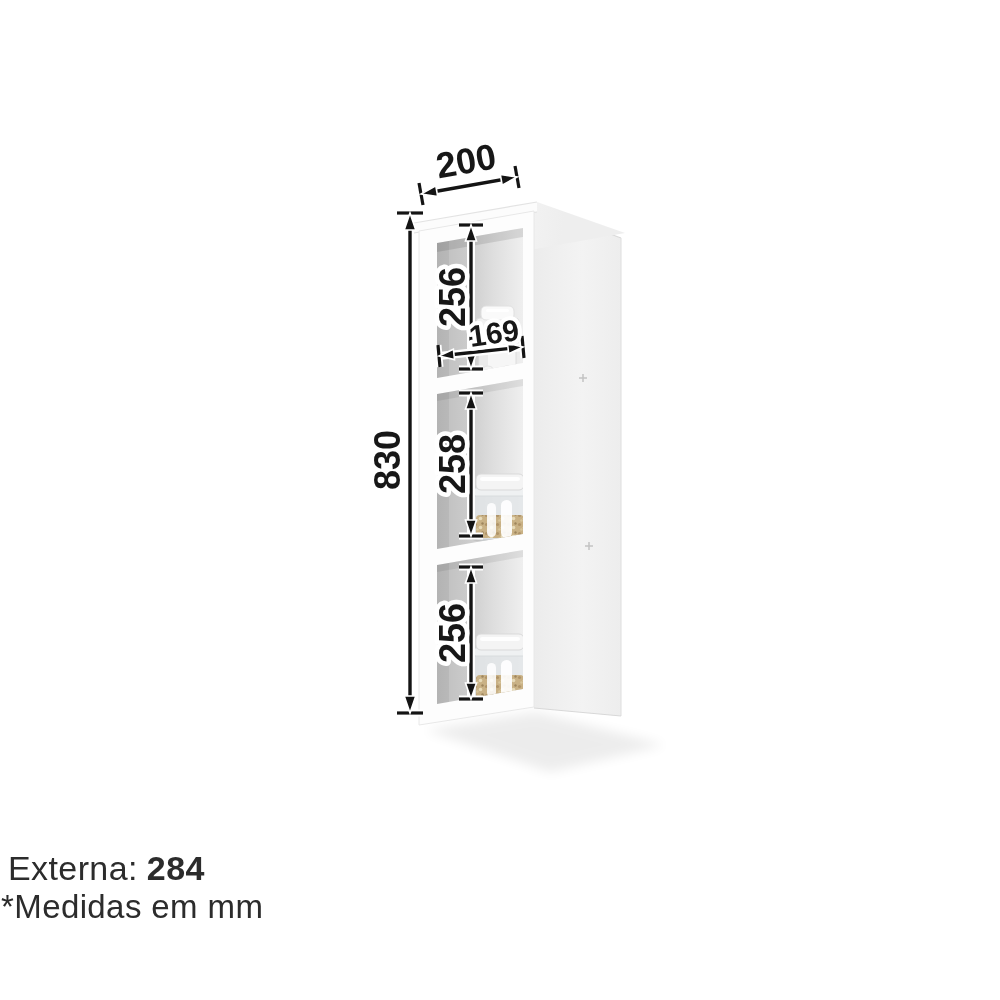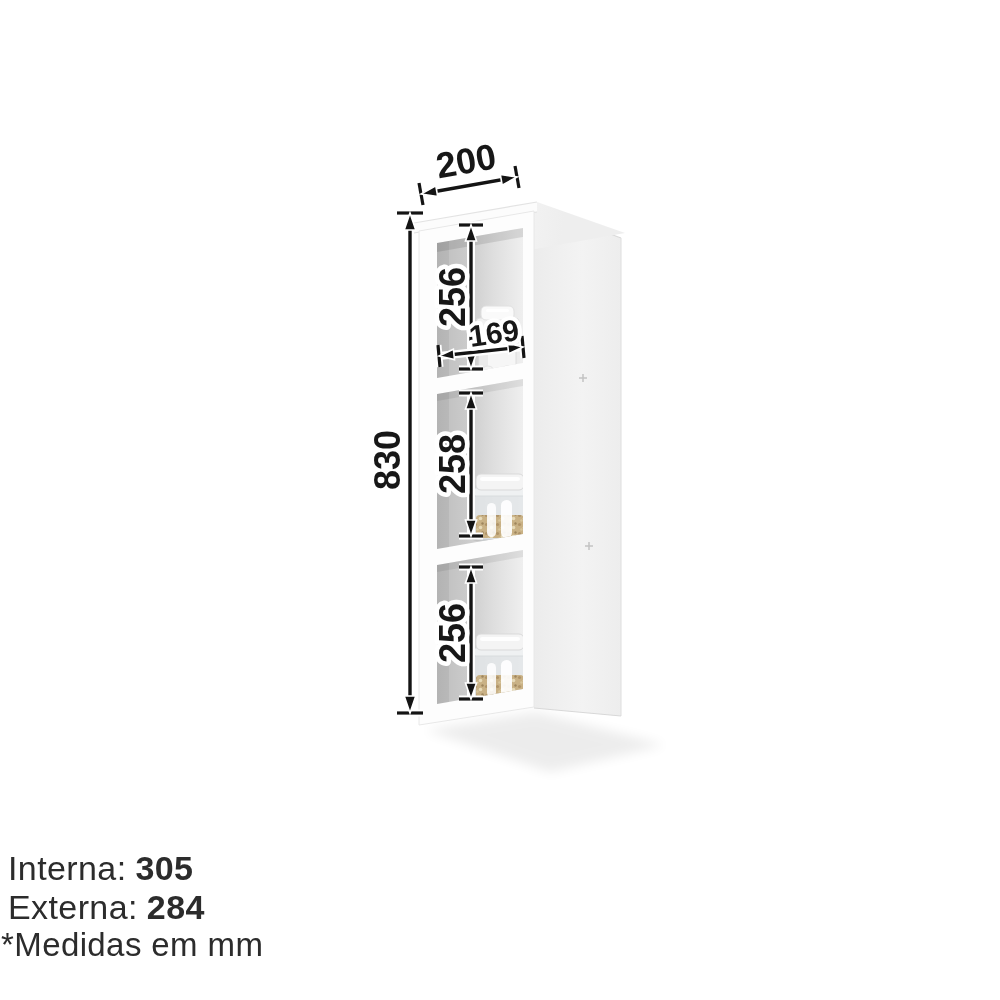--- a/index.html
+++ b/index.html
@@ -221,21 +221,18 @@
       <line class="dim-tick-halo" x1="459" y1="699" x2="483" y2="699"></line>
       <line class="dim-tick" x1="459" y1="699" x2="483" y2="699"></line>
       <polygon class="dim-head" points="471,567 465.5,583 476.5,583"></polygon>
       <polygon class="dim-head" points="471,699 465.5,683 476.5,683"></polygon>
       <text class="dim-label" x="452" y="633" text-anchor="middle" dominant-baseline="central" transform="rotate(-90 452 633)">256</text>
     </g>
   </svg>
 
   <div class="footer">
     <div class="f-line">
-      <span>Interna:</span><span class="f-strong">305</span>
-    </div>
-    <div class="f-line">
       <span>Externa:</span><span class="f-strong">284</span>
     </div>
     <div class="f-line f-note">*Medidas em mm</div>
   </div>
 
 </div>
 
 </body></html>

